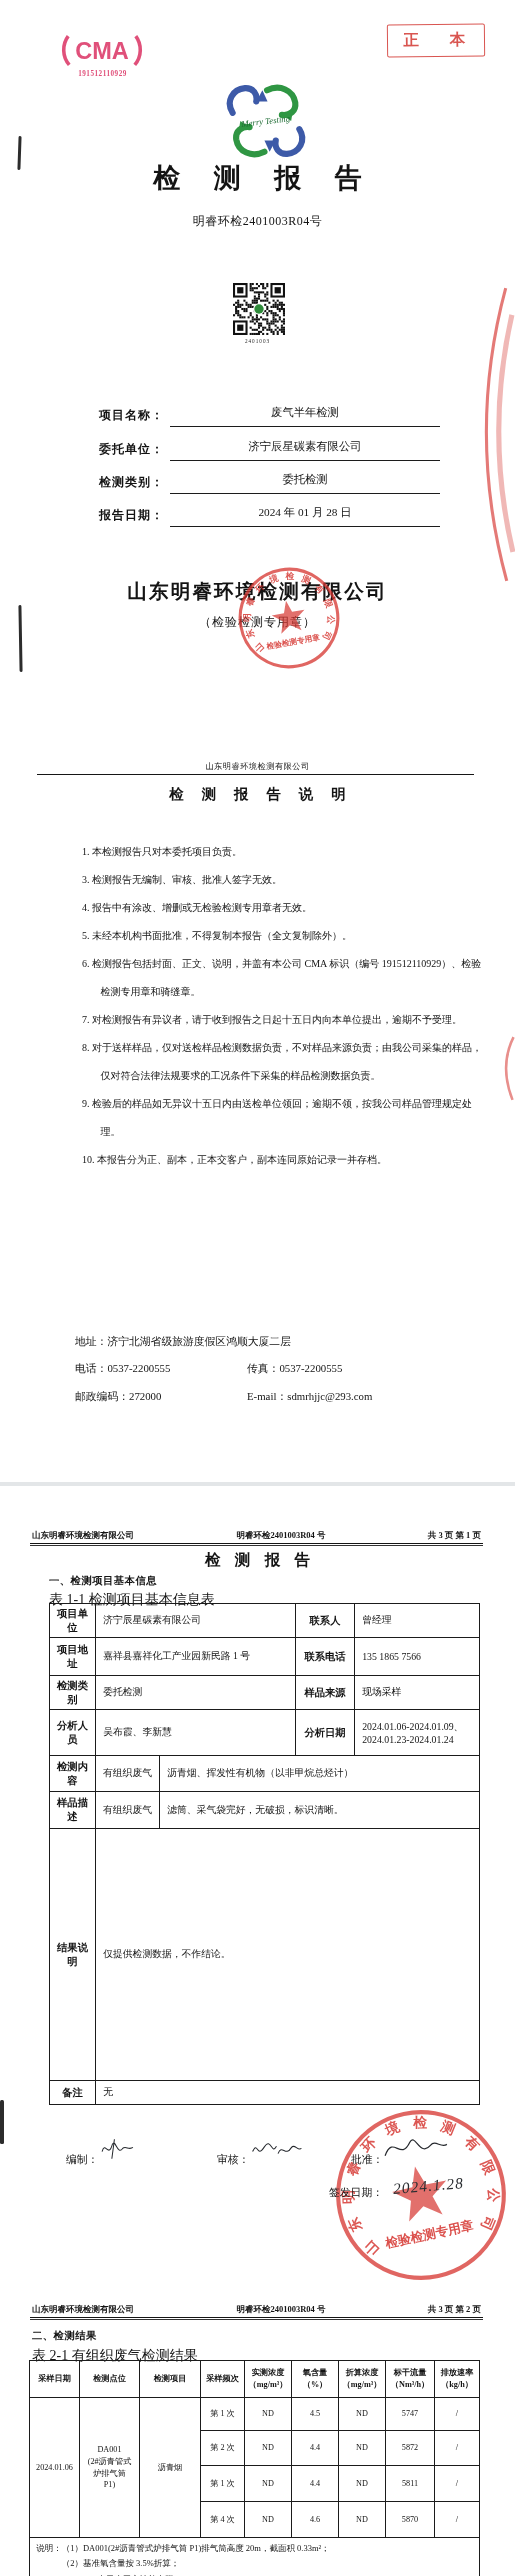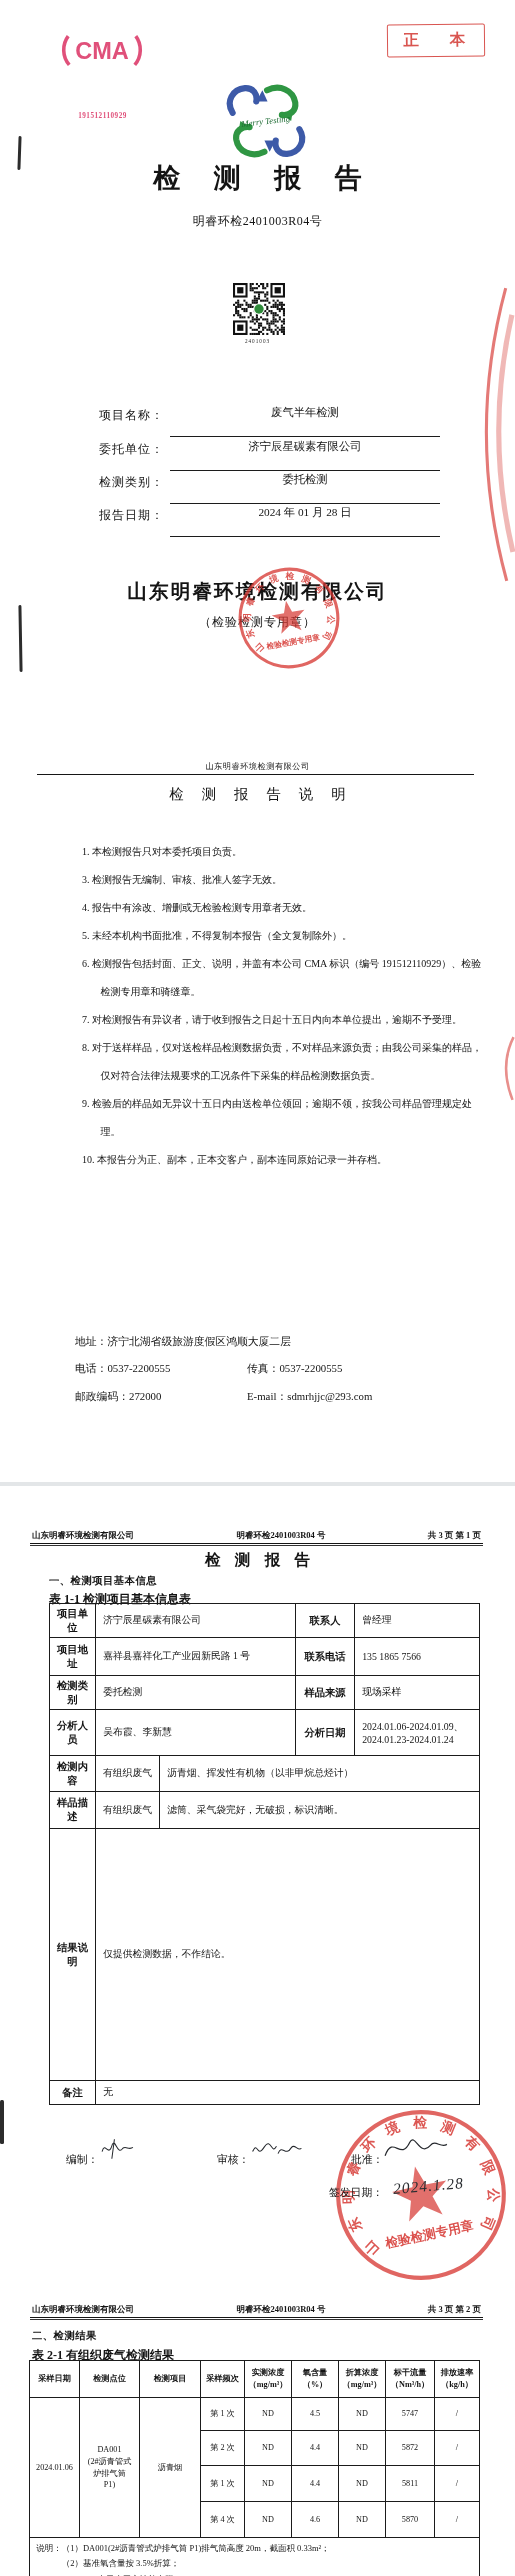--- a/index.html
+++ b/index.html
@@ -6,45 +6,45 @@
   body{width:515px;font-family:"Liberation Serif","DejaVu Serif",serif;color:#141414;}
   .page{position:relative;width:515px;overflow:hidden;background:#fff;}
   #p1{height:757px;}
   #p2{height:725px;border-bottom:4.1px solid #e3e6e8;}
   #p3{height:809px;}
   #p4{height:770px;}
   .abs{position:absolute;}
   .ctr{left:0;right:0;text-align:center;}
   .pre{white-space:pre-line;}
   
-  .cma-num{font-size:7.2px;color:#e0507a;font-weight:bold;letter-spacing:0.5px;margin-top:42px;}
+  .cma-num{font-size:7.2px;color:#e0507a;font-weight:bold;letter-spacing:0.5px;}
   .orig-stamp{border:1.5px solid #d5433e;color:#d5433e;font-size:15.5px;font-weight:bold;letter-spacing:13.4px;padding:5.2px 5.2px 5.2px 15.5px;border-radius:2.1px;opacity:.9;transform:rotate(-.6deg);}
   .cover-title{font-size:27px;font-weight:bold;letter-spacing:13.4px;text-indent:13.4px;}
   .cover-no{font-size:12px;letter-spacing:0.5px;}
   .qr-cap{font-size:5.2px;letter-spacing:1px;color:#222;}
   .fieldrow{position:absolute;left:99px;width:341px;height:24px;font-size:12px;}
-  .fieldrow .lbl{font-weight:normal;letter-spacing:1px;}
-  .fieldrow .val{position:absolute;left:71px;top:-2.1px;width:270px;text-align:center;border-bottom:1.3px solid #1c1c1c;padding-bottom:16px;font-size:11.3px;}
+  .fieldrow .lbl{font-weight:bold;letter-spacing:1px;}
+  .fieldrow .val{position:absolute;left:71px;top:-2.1px;width:270px;text-align:center;border-bottom:1.3px solid #1c1c1c;padding-bottom:6px;font-size:11.3px;}
   .company-big{font-size:19.6px;font-weight:bold;letter-spacing:2.1px;}
   .company-sub{font-size:12px;letter-spacing:1px;}
   .artifact{background:#2c2c2c;border-radius:1.5px;}
   
   .p2head{font-size:8.2px;letter-spacing:0.5px;}
   .p2rule{height:1px;background:#161616;}
-  .p2title{font-size:14.4px;font-weight:normal;letter-spacing:7.2px;text-indent:7.2px;}
+  .p2title{font-size:14.4px;font-weight:bold;letter-spacing:7.2px;text-indent:7.2px;}
   .noteslist{position:absolute;left:58px;width:427px;font-size:10px;line-height:28px;}
   .noteslist div{padding-left:18.5px;text-indent:-18.5px;margin-left:24px;}
   .contact{font-size:10.8px;}
   
   .rpt-head{position:absolute;left:32px;right:34px;display:flex;justify-content:space-between;font-size:8.5px;font-weight:bold;}
   .rule-a{position:absolute;left:30px;right:32px;height:1.3px;background:#151515;}
   .rule-b{position:absolute;left:30px;right:32px;height:0.5px;background:#333;}
   .rpt-title{font-size:15.5px;font-weight:bold;letter-spacing:5.2px;text-indent:5.2px;}
   .sec{font-size:10.3px;font-weight:bold;letter-spacing:0.5px;}
-  .tbl-title{font-size:12px;font-weight:bold;}
+  .tbl-title{font-size:14px;font-weight:normal;}
   table{border-collapse:collapse;table-layout:fixed;position:absolute;}
   td,th{border:1px solid #1b1b1b;font-weight:normal;text-align:center;vertical-align:middle;padding:1px 3.1px;overflow:hidden;}
   #table1 td{font-size:9.8px;}
   #table1 td.lab{font-weight:bold;font-size:10.3px;}
   #table1 td.lv{text-align:left;padding-left:7.2px;}
   .dtable td{font-size:8.2px;line-height:1.45;}
   .dtable td.hd{font-weight:bold;}
   .dtable td.note{text-align:left;padding:3.1px 6.2px;line-height:1.8;font-size:8.5px;}
   .siglabel{font-size:10.8px;}
   .handdate{font-size:15.5px;font-style:italic;color:#2a2d31;letter-spacing:1px;transform:rotate(-5deg);}

